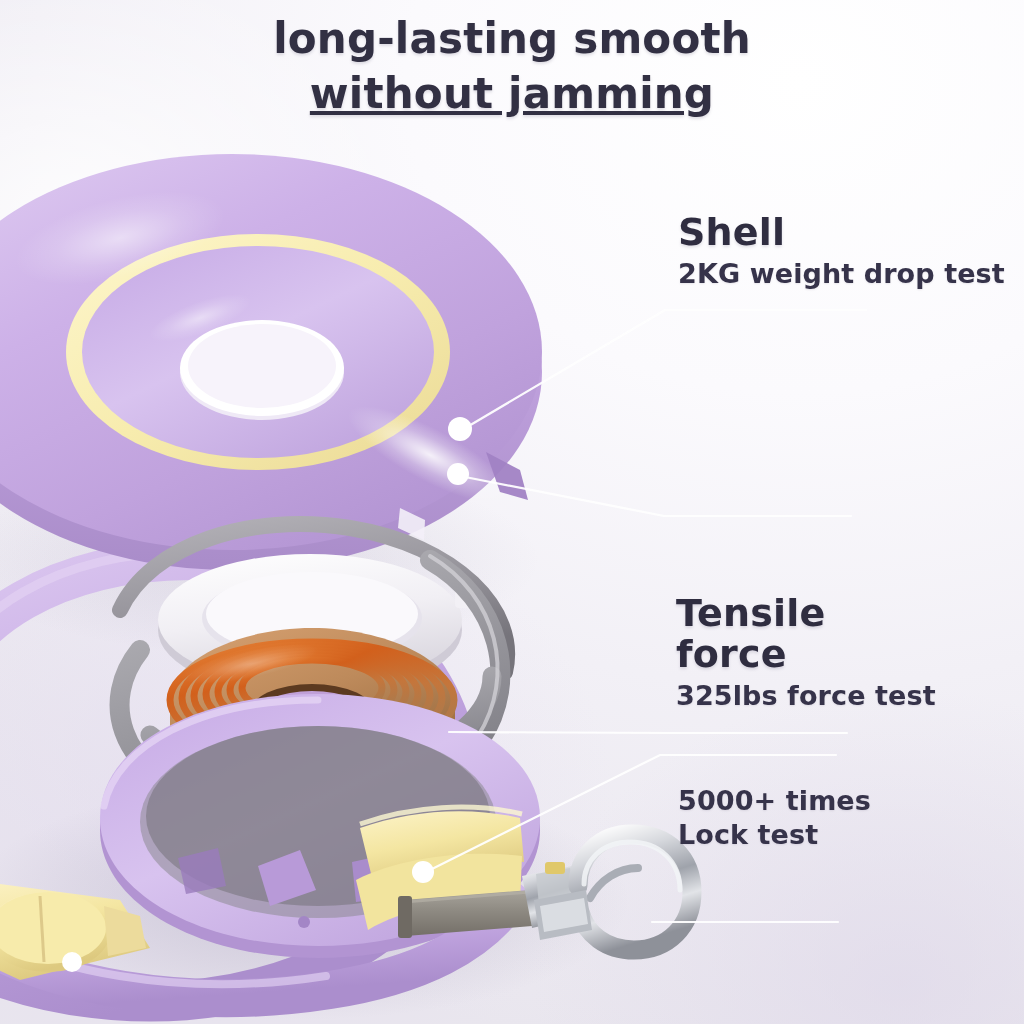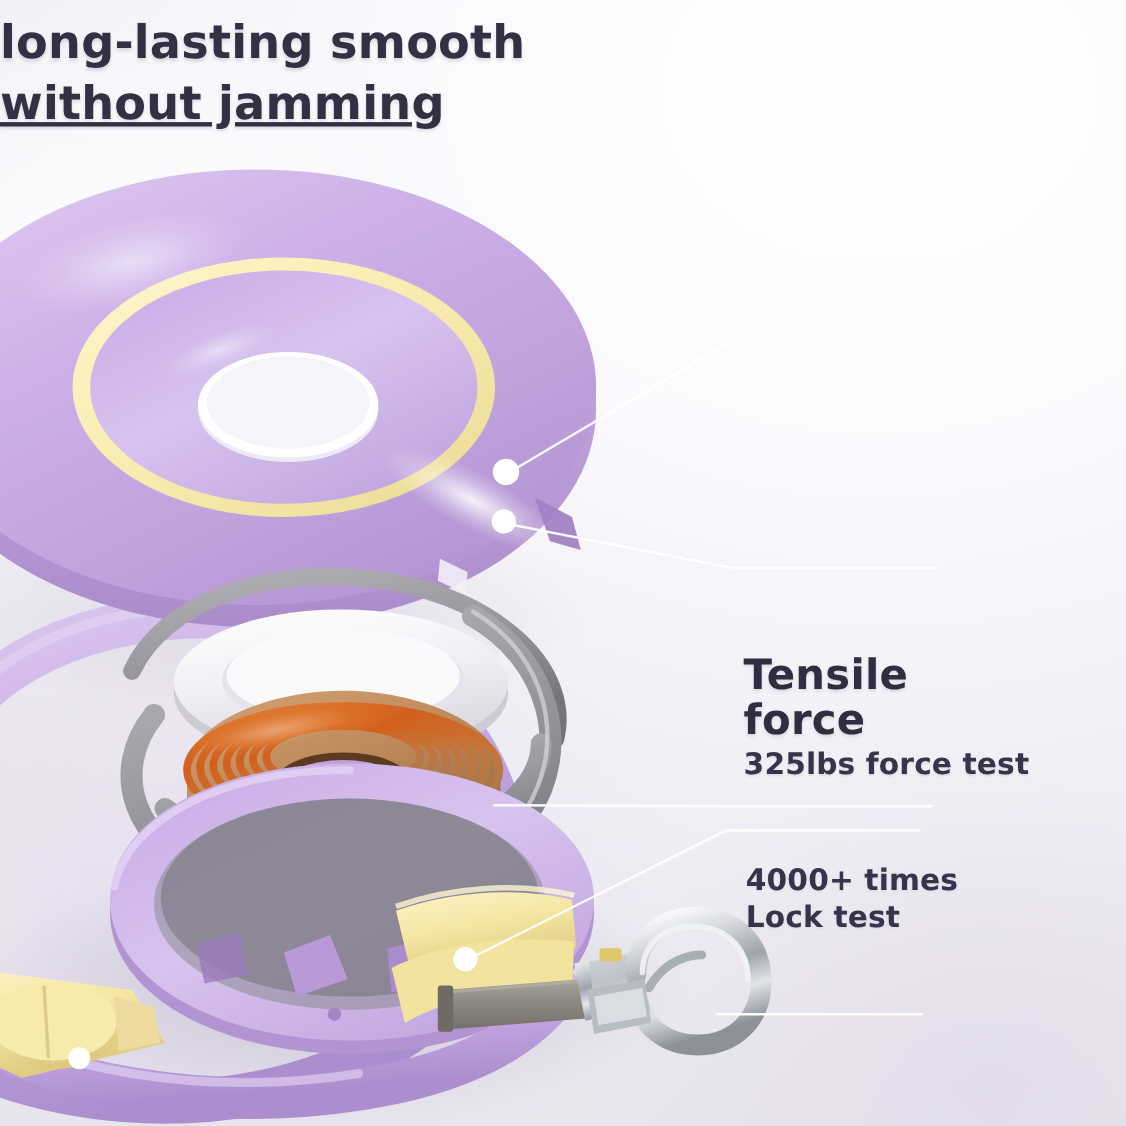--- a/index.html
+++ b/index.html
@@ -27,21 +27,21 @@
       radial-gradient(46% 36% at 8% 22%, rgba(255,255,255,0.85) 0%, rgba(255,255,255,0) 70%);
     pointer-events: none;
   }
 
   
   .headline {
     position: absolute;
     top: 12px;
     left: 0;
     width: 1024px;
-    text-align: left;
+    text-align: center;
     color: #323043;
     font-family: "DejaVu Sans", sans-serif;
     font-weight: bold;
     font-size: 42px;
     line-height: 1.30;
     letter-spacing: 0.2px;
     text-shadow: 0 2px 3px rgba(90,85,110,0.18);
   }
   .headline .l2 { display: block; text-decoration: underline; }
 
@@ -328,26 +328,30 @@
       <path d="M 424 873 L 660 755 L 836 755"></path>
       <path d="M 652 922 L 838 922"></path>
     </g>
   </svg>
 
   <div class="headline">
     <span>long-lasting smooth</span>
     <span class="l2">without jamming</span>
   </div>
 
+  <div class="callout" style="left:678px; top:212px;">
+    <div class="ttl">Shell</div>
+    <div class="sub">2KG weight drop test</div>
+  </div>
 
 
   <div class="callout" style="left:676px; top:593px;">
     <div class="ttl">Tensile
 force</div>
     <div class="sub">325lbs force test</div>
   </div>
 
   <div class="callout" style="left:678px; top:780px;">
-    <div class="sub">4000+ times
+    <div class="sub">5000+ times
 Lock test</div>
   </div>
 
 </div>
 
 </body></html>

